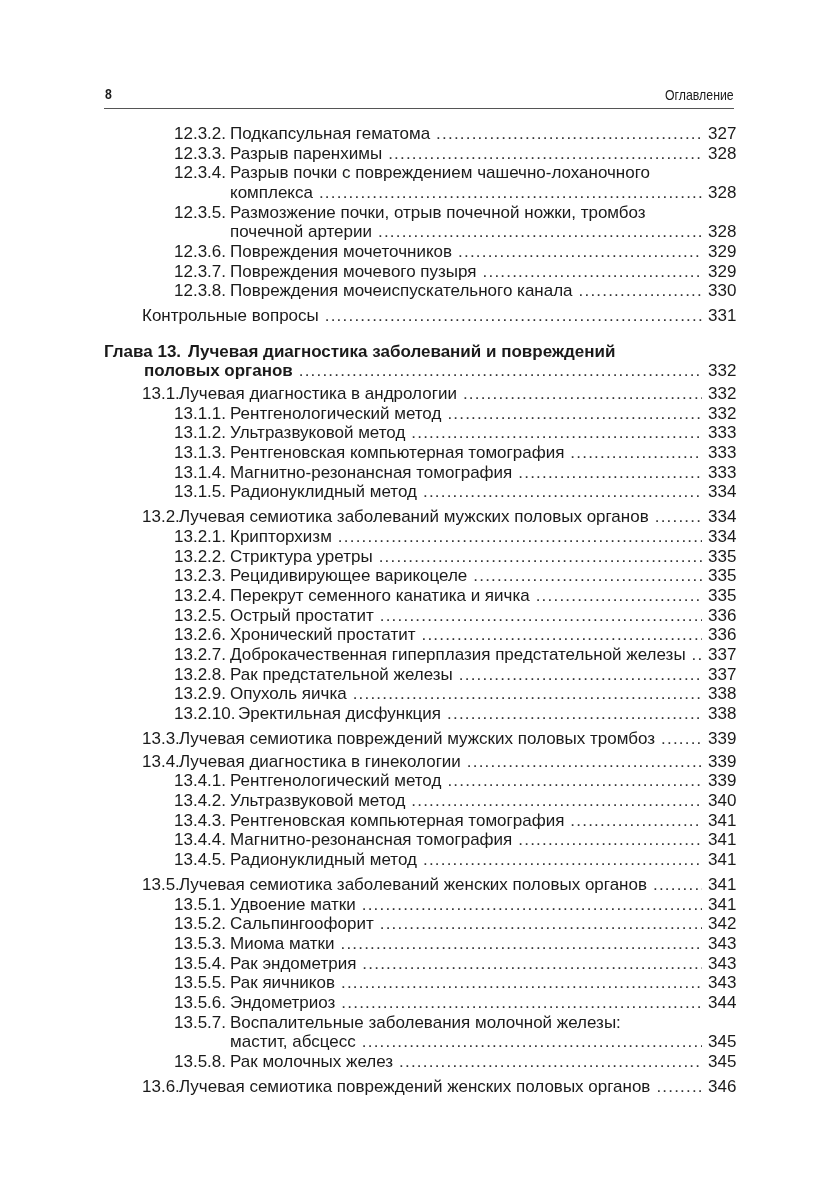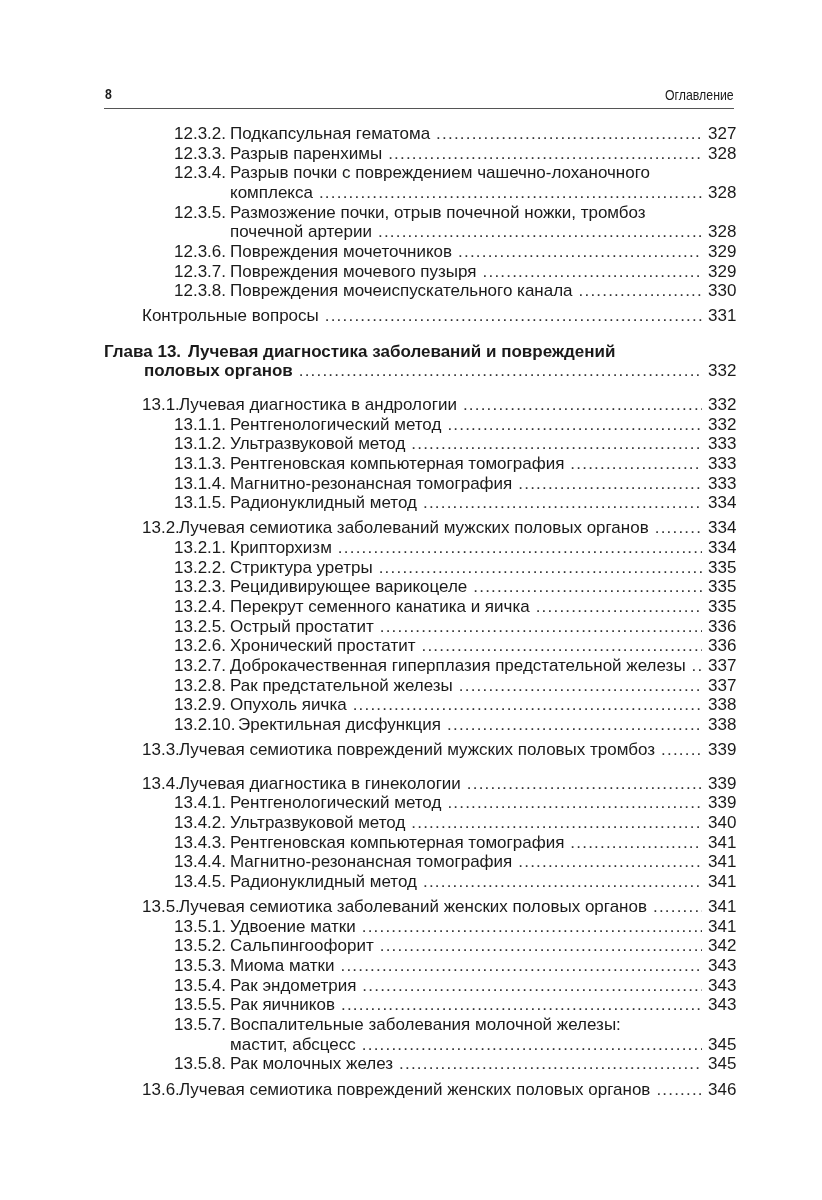--- a/index.html
+++ b/index.html
@@ -18,21 +18,21 @@
   .lvl3 { padding-left: 70px; }
   .lvl3 .num { width: 56px; }
   .lvl3 .num.wide { width: 64px; }
   .lvl2 { padding-left: 38px; }
   .lvl2 .num { width: 37px; }
   .lvl1 .num { width: auto; padding-right: 7px; }
   .lvl1 { font-weight: bold; }
   .cont { padding-left: 126px; }
   .lvl1 .cont { padding-left: 0; margin-left: 40px; }
   .gap-s { margin-top: 5.5px; }
-  .gap-xs { margin-top: 14px; }
+  .gap-xs { margin-top: 3px; }
 </style>
 </head>
 <body>
 
 <div class="header">
   <span class="pnum">8</span>
   <span class="rtitle">Оглавление</span>
 </div>
 
 <div class="toc">
@@ -369,20 +369,28 @@
   <div class="entry lvl3">
     <div class="line">
         <span class="num">13.5.5.</span>
         <span class="title">Рак яичников</span>
         <span class="dots"></span>
         <span class="page">343</span>
       </div>
   </div>
   <div class="entry lvl3">
     <div class="line">
+        <span class="num">13.5.6.</span>
+        <span class="title">Эндометриоз</span>
+        <span class="dots"></span>
+        <span class="page">344</span>
+      </div>
+  </div>
+  <div class="entry lvl3">
+    <div class="line">
         <span class="num">13.5.7.</span>
         <span class="title">Воспалительные заболевания молочной железы:</span>
       </div>
     <div class="line cont" style="padding-left:56px">
         <span class="title">мастит, абсцесс</span>
         <span class="dots"></span>
         <span class="page">345</span>
       </div>
   </div>
   <div class="entry lvl3">

